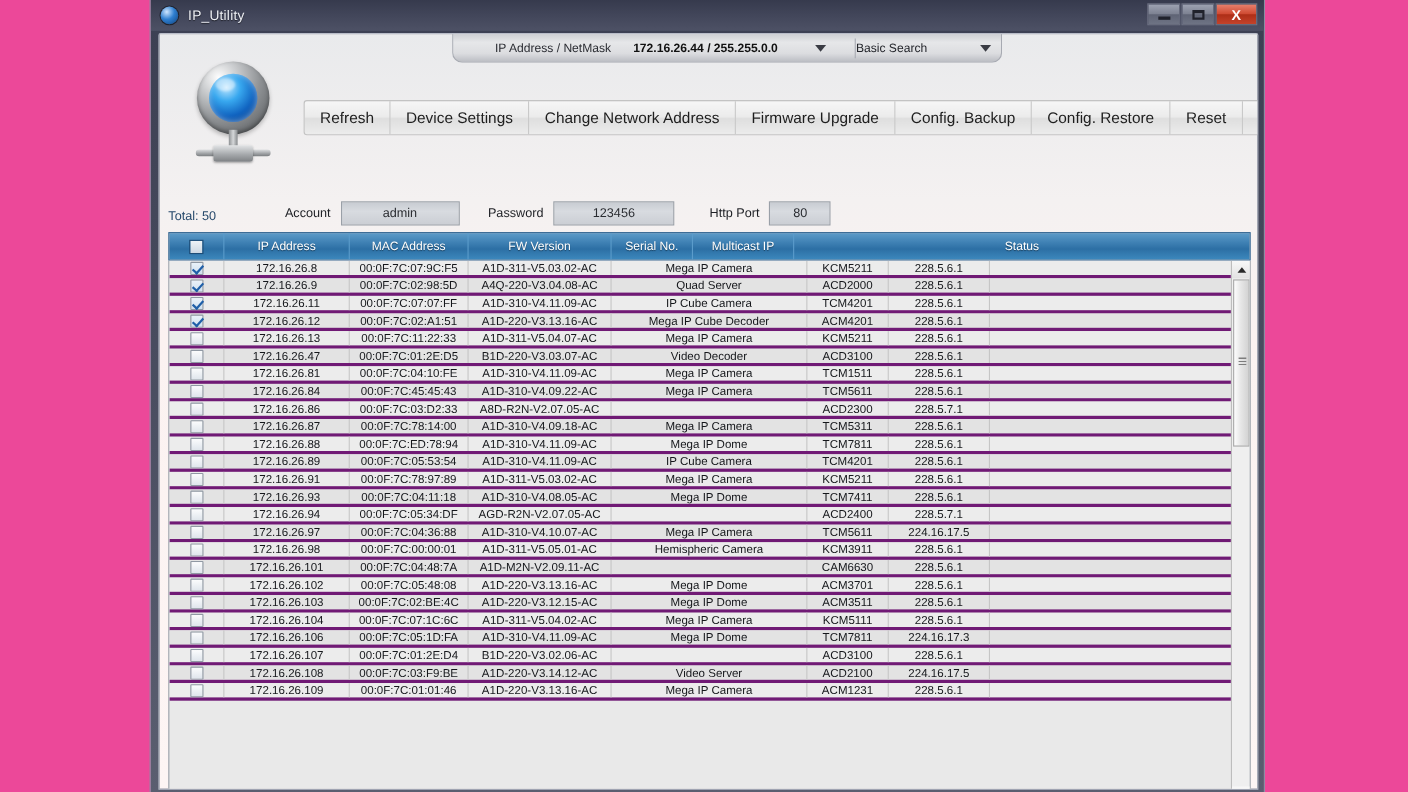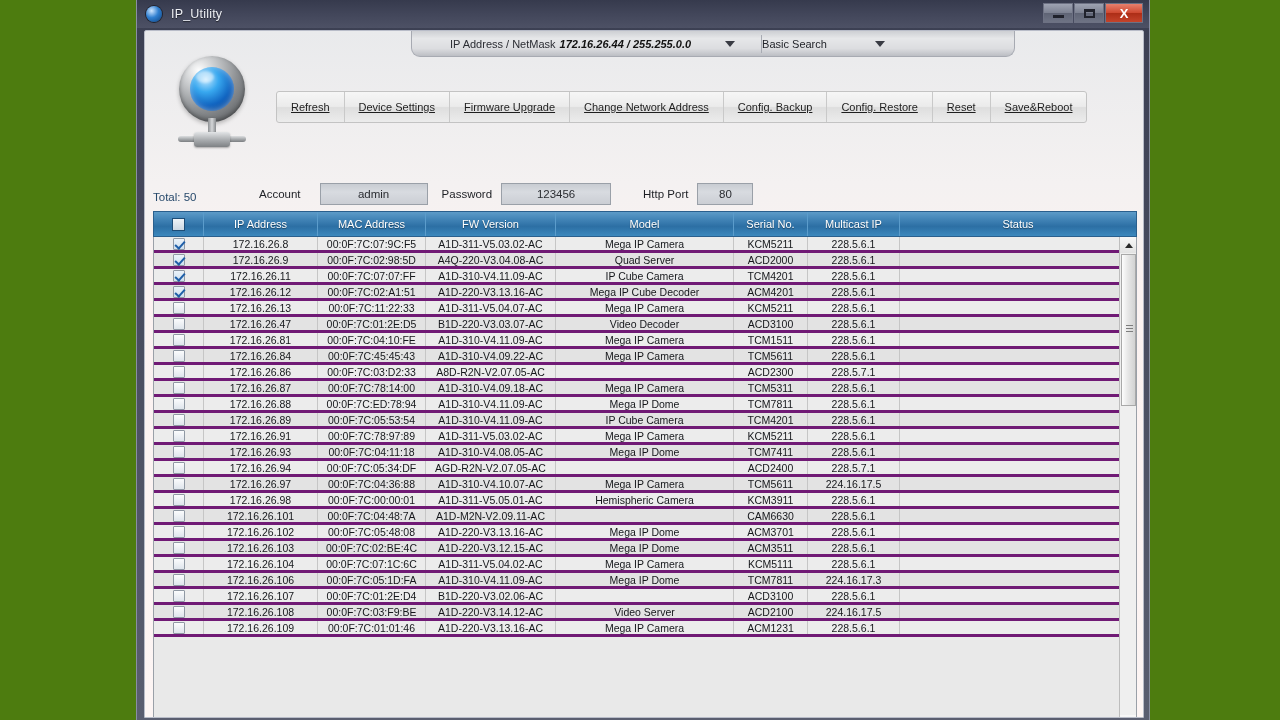--- a/index.html
+++ b/index.html
@@ -1,21 +1,21 @@
 <!DOCTYPE html>
 <html><head>
 <meta charset="utf-8">
 <style>
   * { box-sizing: border-box; margin: 0; padding: 0; }
   html, body {
     width: 1280px; height: 720px; overflow: hidden;
     background: #000;
     font-family: "Liberation Sans", sans-serif;
   }
-  #screen { position: relative; width: 1280px; height: 720px; background: #4d7c0f; }
+  #screen { position: relative; width: 1280px; height: 720px; background: #ec4899; }
 
   
   #window {
     position: absolute; left: 136px; top: 0; width: 1014px; height: 720px;
     background: linear-gradient(to bottom, #3b3f52 0%, #474b5e 40%, #5a5e70 100%);
     border-left: 1px solid #8a8fa3; border-right: 1px solid #8a8fa3;
     overflow: hidden;
   }
   
   #titlebar {
@@ -49,28 +49,28 @@
   
   #client {
     position: absolute; left: 7px; top: 30px; width: 1000px; height: 688px;
     background: linear-gradient(to bottom, #e9eaec 0%, #f4f1f1 22%, #fbf2f1 40%, #fdf5f4 100%);
     border: 1px solid #b8bcc8; border-radius: 2px 2px 0 0;
     overflow: hidden;
   }
 
   
   #searchbar {
-    position: absolute; left: 266px; top: 0px; width: 604px; height: 26px;
+    position: absolute; left: 266px; top: 0px; width: 500px; height: 26px;
     background: linear-gradient(to bottom,#cdcfd3 0%, #e6e7e9 30%, #dcdde0 70%, #bcbec4 100%);
     border: 1px solid #a7aab2; border-top: none;
     border-radius: 0 0 9px 9px;
     display: flex; align-items: center;
   }
   #sb-label { font-size: 11px; color: #2b2d33; margin-left: 38px; }
-  #sb-value { font-size: 11px; color: #111; font-weight: bold; margin-left: 4px; font-style: italic; }
+  #sb-value { font-size: 11px; color: #111; font-weight: bold; margin-left: 20px; }
   .caret {
     width: 0; height: 0; border-left: 5px solid transparent; border-right: 5px solid transparent;
     border-top: 6px solid #3a3c44; cursor: pointer;
   }
   #sb-caret1 { margin-left: 34px; }
   #sb-divider { width: 1px; height: 18px; background: #a8abb3; margin-left: 26px; }
   #sb-mode { font-size: 11px; color: #23252b; }
   #sb-caret2 { margin-left: 48px; }
 
   
@@ -98,39 +98,39 @@
 
   
   #buttons {
     position: absolute; left: 131px; top: 60px; height: 32px;
     display: flex; align-items: stretch;
     background: linear-gradient(to bottom,#f6f6f6 0%, #ebebeb 48%, #dedede 52%, #ececec 100%);
     border: 1px solid #c3c3c3; border-radius: 3px;
   }
   .tbtn {
     display: flex; align-items: center; justify-content: center;
-    padding: 0 14px; font-size: 11px; color: #1e1e1e;
-    border-right: 1px solid #c9c9c9; cursor: pointer; white-space: nowrap; text-decoration: underline;
+    padding: 0 14px; font-size: 14px; color: #1e1e1e;
+    border-right: 1px solid #c9c9c9; cursor: pointer; white-space: nowrap;
   }
   .tbtn:last-child { border-right: none; }
 
   
   #total { position: absolute; left: 8px; top: 160px; font-size: 11.5px; color: #27496b; }
   #creds { position: absolute; left: 114px; top: 150px; height: 26px; display: flex; align-items: center; }
   #creds .lbl { font-size: 11.5px; color: #1d1f24; }
   #creds .fld {
     height: 22px; border: 1px solid #9aa0a8;
     background: linear-gradient(to bottom,#c8ccd2 0%, #d8dbe0 40%, #cbced4 100%);
     display: flex; align-items: center; justify-content: center;
     font-size: 11.5px; color: #2a2c31; cursor: text;
   }
-  #f-account { width: 108px; margin-left: 19px; }
+  #f-account { width: 108px; margin-left: 9px; }
   #f-password { width: 110px; margin-left: 9px; }
   #f-port { width: 56px; margin-left: 9px; }
-  #l-password { margin-left: 14px; }
+  #l-password { margin-left: 26px; }
   #l-port { margin-left: 32px; }
 
   
   #grid { position: absolute; left: 8px; top: 180px; width: 984px; height: 520px; }
   #thead {
     display: flex; height: 26px;
     background: linear-gradient(to bottom,#5d9bc8 0%, #3f81b4 35%, #2c6fa4 60%, #3c88bd 100%);
     border: 1px solid #2a5f8d;
   }
   #thead .th {
@@ -236,22 +236,22 @@
           <div class="lens"></div>
         </div>
         <div class="arm"></div>
         <div class="neck"></div>
         <div class="base"></div>
       </div>
 
       <div id="buttons">
         <div class="tbtn">Refresh</div>
         <div class="tbtn">Device Settings</div>
+        <div class="tbtn">Change Network Address</div>
         <div class="tbtn">Firmware Upgrade</div>
-        <div class="tbtn">Change Network Address</div>
         <div class="tbtn">Config. Backup</div>
         <div class="tbtn">Config. Restore</div>
         <div class="tbtn">Reset</div>
         <div class="tbtn">Save&amp;Reboot</div>
       </div>
 
       <div id="total">Total: 50</div>
 
       <div id="creds">
         <span class="lbl">Account</span>
@@ -263,21 +263,20 @@
       </div>
 
       <div id="grid">
         <div id="thead">
           <div class="th c-chk">
             <div id="hdr-chk"></div>
           </div>
           <div class="th c-ip">IP Address</div>
           <div class="th c-mac">MAC Address</div>
           <div class="th c-fw">FW Version</div>
-          <div class="th c-mod">Model</div>
           <div class="th c-ser">Serial No.</div>
           <div class="th c-mip">Multicast IP</div>
           <div class="th c-sta">Status</div>
         </div>
 
         <div id="tbody-wrap">
           <div id="tbody">
               <div class="row">
                 <div class="td c-chk">
                   <div class="cb on"></div>

